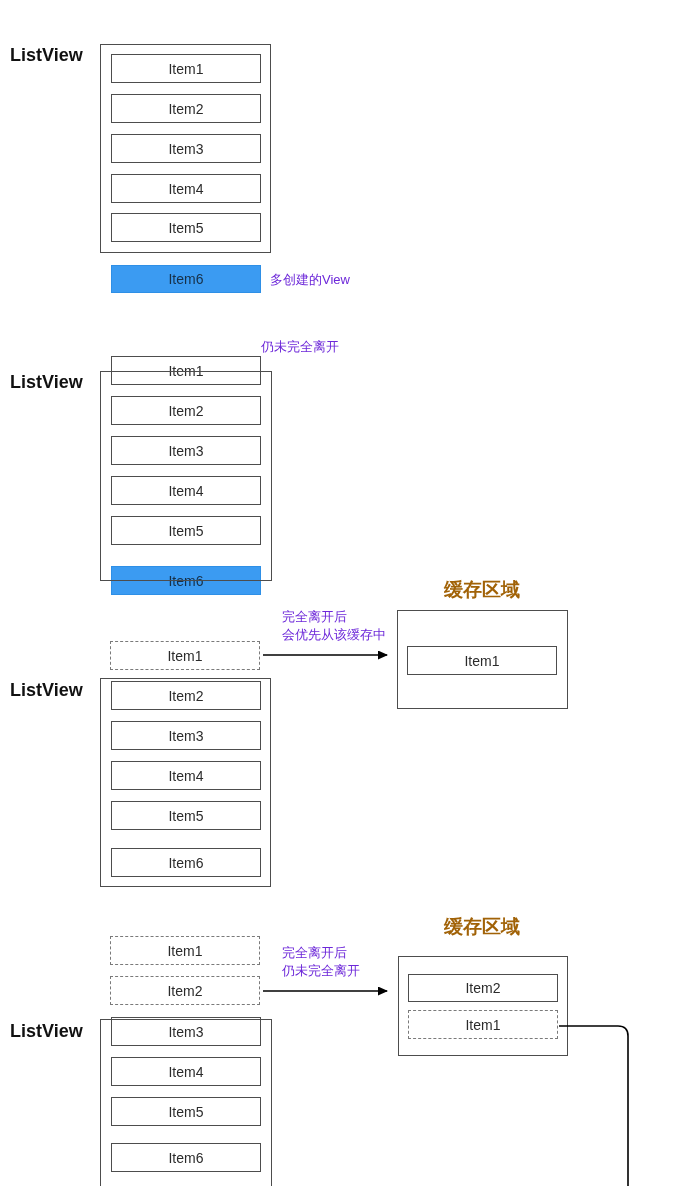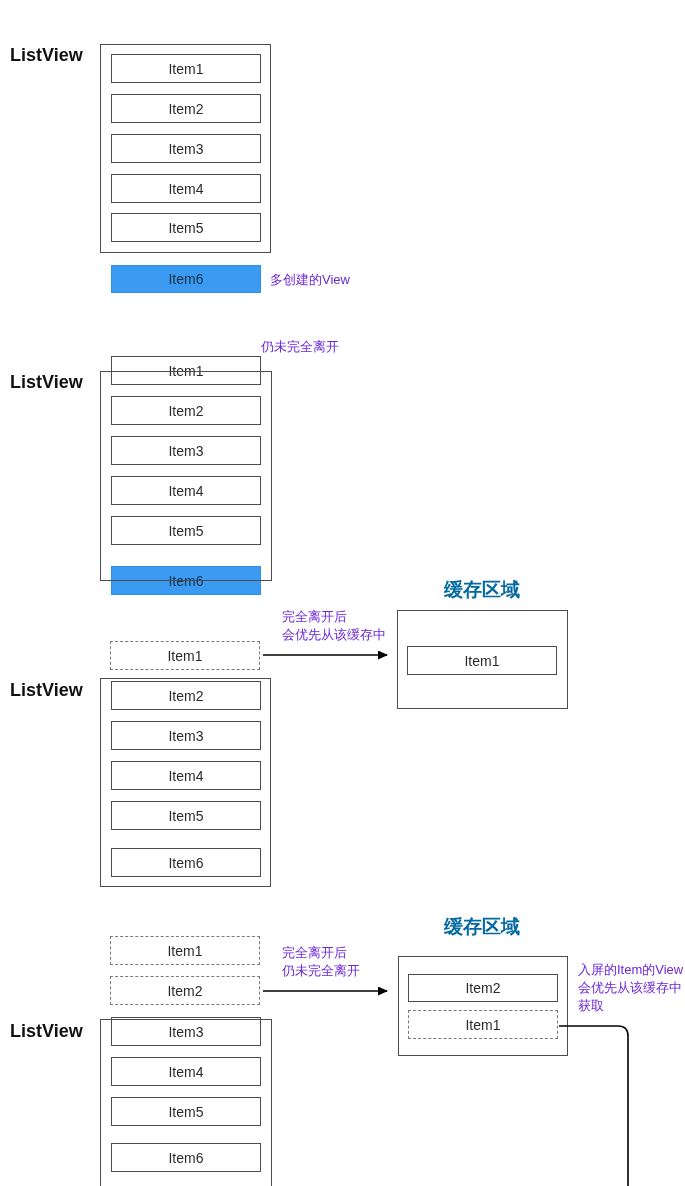--- a/index.html
+++ b/index.html
@@ -35,21 +35,21 @@
   }
   .item--dashed{border:1px dashed #7a7a7a;}
   .item--blue{background:#3b9bf2;border:1px solid #2e8fe6;color:#173048;}
   .caption{
     position:absolute;
     font-size:13px;line-height:18px;
     color:#6d28d9;z-index:2;white-space:nowrap;
   }
   .cache-title{
     position:absolute;
-    font-size:19px;font-weight:bold;color:#0369a1;
+    font-size:19px;font-weight:bold;color:#a16207;
     z-index:2;white-space:nowrap;
   }
   .watermark{
     position:absolute;
     font-size:11px;color:#bdbdbd;
     z-index:2;white-space:nowrap;
   }
   .arrows{
     position:absolute;left:0;top:0;width:685px;height:1186px;
     z-index:4;pointer-events:none;
@@ -99,25 +99,20 @@
   <div class="item item--dashed" style="left:110px;top:892px;">Item1</div>
   <div class="item item--dashed" style="left:110px;top:932px;">Item2</div>
   <div class="caption" style="left:282px;top:900px;">
     <div>完全离开后</div>
     <div>仍未完全离开</div>
   </div>
   <div class="cache-title" style="left:444px;top:870px;">缓存区域</div>
   <div class="frame" style="left:398px;top:912px;width:170px;height:100px;"></div>
   <div class="item" style="left:408px;top:930px;height:28px;">Item2</div>
   <div class="item item--dashed" style="left:408px;top:966px;">Item1</div>
-  <div class="caption" style="left:578px;top:917px;">
-    <div>入屏的Item的View</div>
-    <div>会优先从该缓存中</div>
-    <div>获取</div>
-  </div>
   <div class="lv-label" style="left:10px;top:977px;">ListView</div>
   <div class="frame" style="left:100px;top:975px;width:172px;height:210px;"></div>
   <div class="item" style="left:111px;top:973px;">Item3</div>
   <div class="item" style="left:111px;top:1013px;">Item4</div>
   <div class="item" style="left:111px;top:1053px;">Item5</div>
   <div class="item" style="left:111px;top:1099px;">Item6</div>
 
   <div class="watermark" style="left:533px;top:1145px;">@稀土掘金技术社区</div>
 
   <svg class="arrows" viewBox="0 0 685 1186" xmlns="http://www.w3.org/2000/svg">

